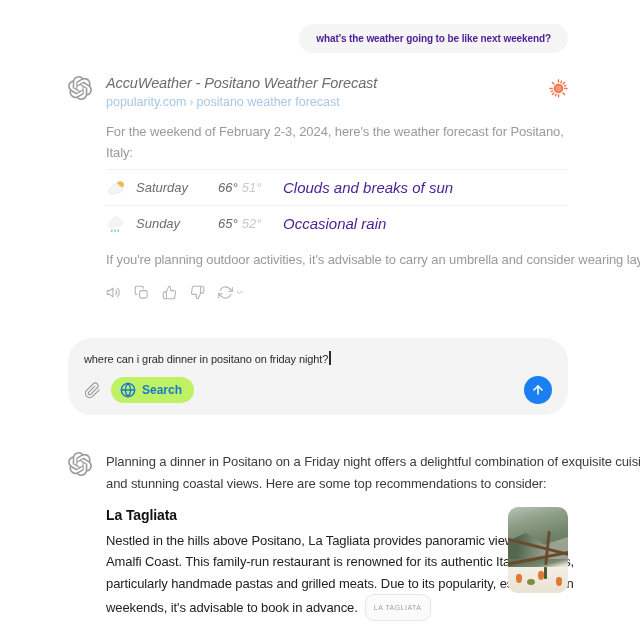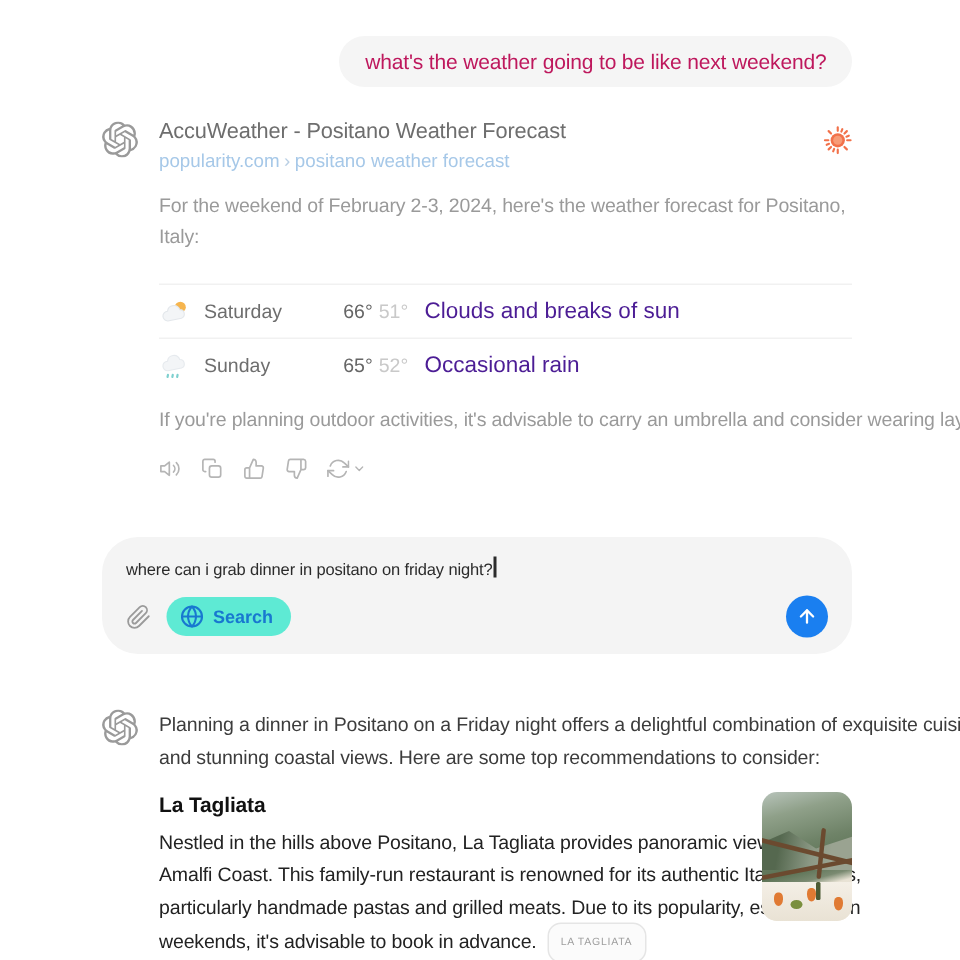--- a/index.html
+++ b/index.html
@@ -2,65 +2,65 @@
 <html><head>
 <meta charset="utf-8">
 <style>
   * { margin:0; padding:0; box-sizing:border-box; }
   html,body { width:640px; height:640px; overflow:hidden; background:#ffffff;
     font-family:"Liberation Sans","DejaVu Sans",sans-serif; }
   .chat { width:500px; margin-left:68px; }
 
   
   .user-row { display:flex; justify-content:flex-end; padding-top:24px; }
-  .user-bubble { background:#f5f5f5; color:#be185d; font-size:14px;
-    padding:9px 17px; border-radius:18px; letter-spacing:-0.1px; }
+  .user-bubble { background:#f5f5f5; color:#4c1d95; font-size:10px;
+    padding:9px 17px; border-radius:18px; letter-spacing:-0.1px;font-weight:bold; }
 
   
   .assistant { display:flex; gap:14px; margin-top:22px; }
   .avatar { width:24px; height:24px; flex-shrink:0; margin-top:1px; }
   .content { flex:1; min-width:0; }
 
   
   .src-header { display:flex; align-items:flex-start; }
-  .src-title { font-size:14.5px; color:#6e6e6e; letter-spacing:-0.1px; }
+  .src-title { font-size:14.5px; color:#6e6e6e; letter-spacing:-0.1px;font-style:italic; }
   .src-link { font-size:12.5px; color:#a6c8e8; margin-top:4px; cursor:pointer; }
   .src-sep { color:#b9cfe4; margin:0 3px; }
   .src-fav { margin-left:auto; margin-top:4px; }
 
   .para { font-size:13px; color:#9a9a9a; line-height:21px; letter-spacing:-0.1px; }
   .intro { margin-top:12px; }
   .line { white-space:nowrap; }
 
   
-  .wtable { margin-top:21px; }
+  .wtable { margin-top:6px;font-style:italic; }
   .wrow { display:flex; align-items:center; height:36px; border-top:1px solid #f1f1f1; }
   .wicon { width:22px; margin-right:8px; display:flex; align-items:center; }
   .wday { width:82px; font-size:13px; color:#6e6e6e; }
-  .wtemp { width:65px; font-size:13px;text-align:center; }
+  .wtemp { width:65px; font-size:13px; }
   .wtemp .hi { color:#666666; }
   .wtemp .lo { color:#c9c9c9; margin-left:4px; }
   .wcond { font-size:15px; color:#4c1d95; }
 
   .advisory { margin-top:8px; }
 
   
   .actions { display:flex; align-items:center; gap:13px; margin-top:15px; }
   .act { display:flex; align-items:center; cursor:pointer; }
   .act svg { stroke:#b5b5b5; }
 
   
   .composer { margin-top:38px; background:#f4f4f4; border-radius:24px;
     padding:13px 16px 11px 16px; }
   .composer-text { font-size:11px; color:#2b2b2b; letter-spacing:-0.1px; }
   .cursor { display:inline-block; width:1.5px; height:14px; background:#2b2b2b;
     margin-left:1px; vertical-align:-2px; }
   .composer-row { display:flex; align-items:center; margin-top:11px; gap:10px; }
   .attach { display:flex; cursor:pointer; }
-  .search-pill { display:inline-flex; align-items:center; gap:6px; background:#5eead4;
+  .search-pill { display:inline-flex; align-items:center; gap:6px; background:#bef264;
     border-radius:999px; padding:5px 12px 5px 9px; cursor:pointer; }
   .search-pill .lbl { font-size:12px; font-weight:bold; color:#1878d0; }
   .send-btn { margin-left:auto; width:28px; height:28px; border-radius:50%;
     background:#1a7ff0; display:flex; align-items:center; justify-content:center; cursor:pointer; }
 
   
   .assistant2 { margin-top:36px; }
   .intro2 { font-size:13px; color:#3c3c3c; line-height:21.5px; letter-spacing:-0.1px; }
   .section { display:flex; gap:16px; margin-top:13px; }
   .section-text { flex:1; min-width:0; }

